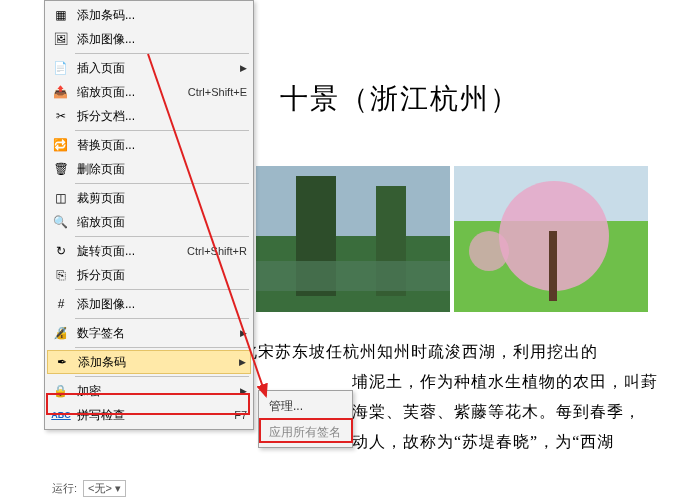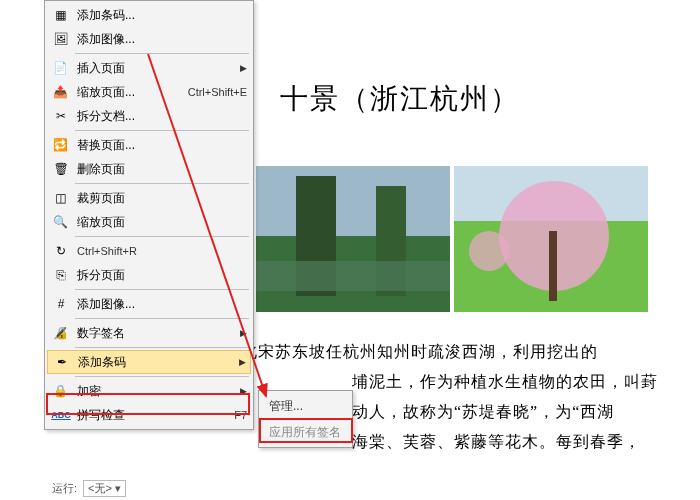--- a/index.html
+++ b/index.html
@@ -141,22 +141,22 @@
       <circle cx="100" cy="70" r="55" fill="#e8a8c8" opacity="0.85"></circle>
       <rect x="95" y="65" width="8" height="70" fill="#5a3a28"></rect>
       <circle cx="35" cy="85" r="20" fill="#e8a8c8" opacity="0.7"></circle>
     </svg>
   </div>
 </div>
 
 <div class="doc-text">
   <div>是北宋苏东坡任杭州知州时疏浚西湖，利用挖出的</div>
   <div style="padding-left:128px">埔泥土，作为种植水生植物的农田，叫葑</div>
+  <div style="padding-left:128px">海棠、芙蓉、紫藤等花木。每到春季，</div>
   <div style="padding-left:128px">动人，故称为“苏堤春晓”，为“西湖</div>
-  <div style="padding-left:128px">海棠、芙蓉、紫藤等花木。每到春季，</div>
 </div>
 
 <div class="menu" id="main-menu">
     <div class="menu-item">
       <span class="menu-icon">▦</span>
       <span class="menu-label">添加条码...</span>
     </div>
     <div class="menu-item">
       <span class="menu-icon">🖼</span>
       <span class="menu-label">添加图像...</span>
@@ -190,20 +190,21 @@
       <span class="menu-icon">◫</span>
       <span class="menu-label">裁剪页面</span>
     </div>
     <div class="menu-item">
       <span class="menu-icon">🔍</span>
       <span class="menu-label">缩放页面</span>
     </div>
     <div class="menu-sep"></div>
     <div class="menu-item">
       <span class="menu-icon">↻</span>
+      <span class="menu-label">旋转页面...</span>
       <span class="menu-shortcut">Ctrl+Shift+R</span>
     </div>
     <div class="menu-item">
       <span class="menu-icon">⎘</span>
       <span class="menu-label">拆分页面</span>
     </div>
     <div class="menu-sep"></div>
     <div class="menu-item">
       <span class="menu-icon">#</span>
       <span class="menu-label">添加图像...</span>

